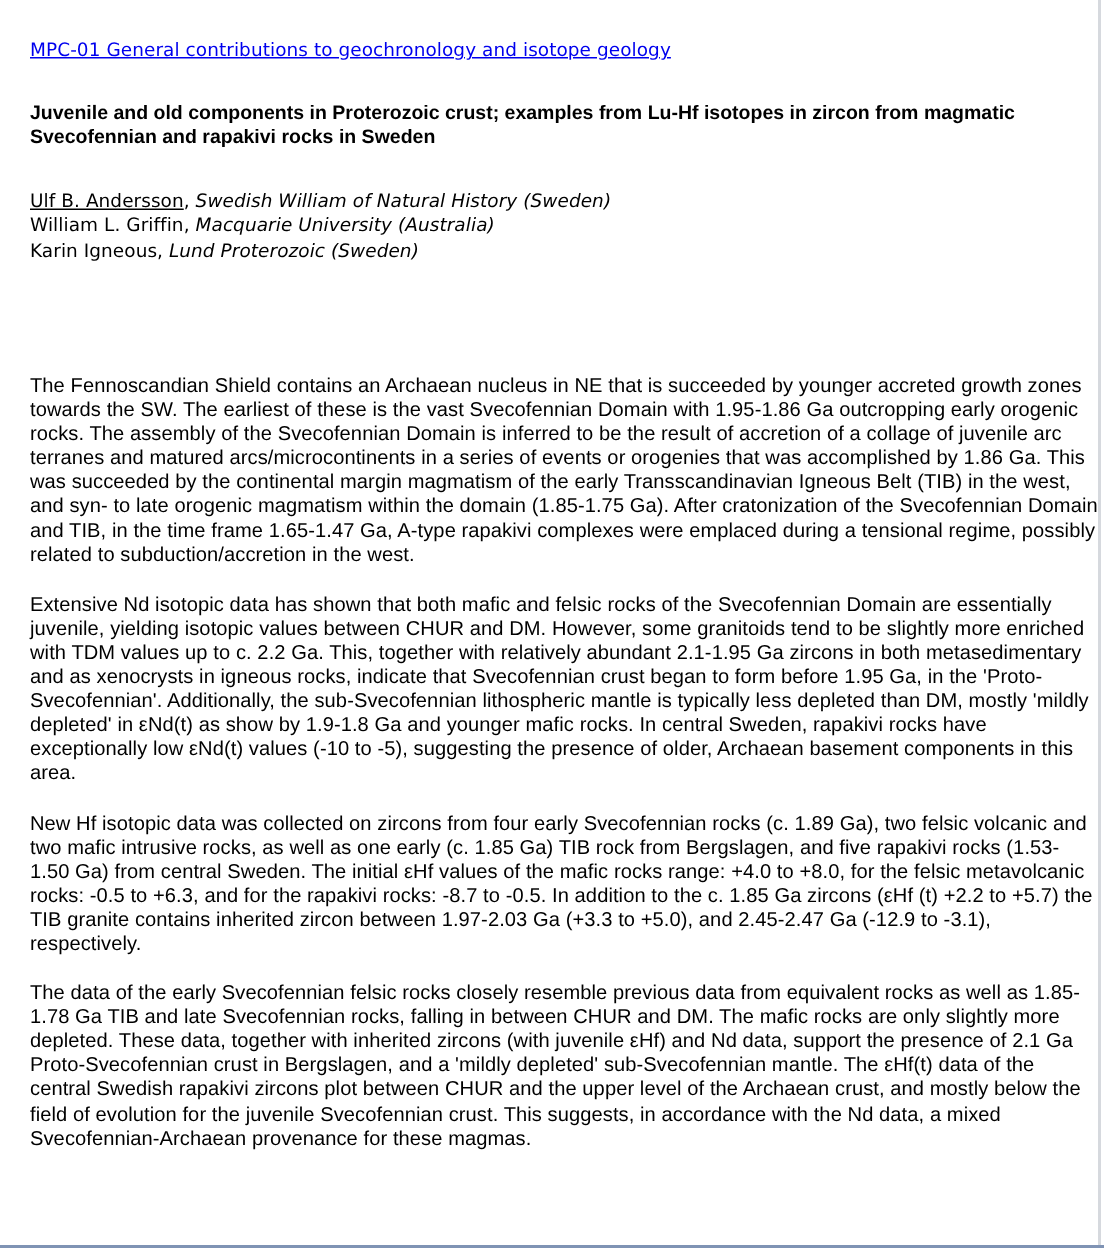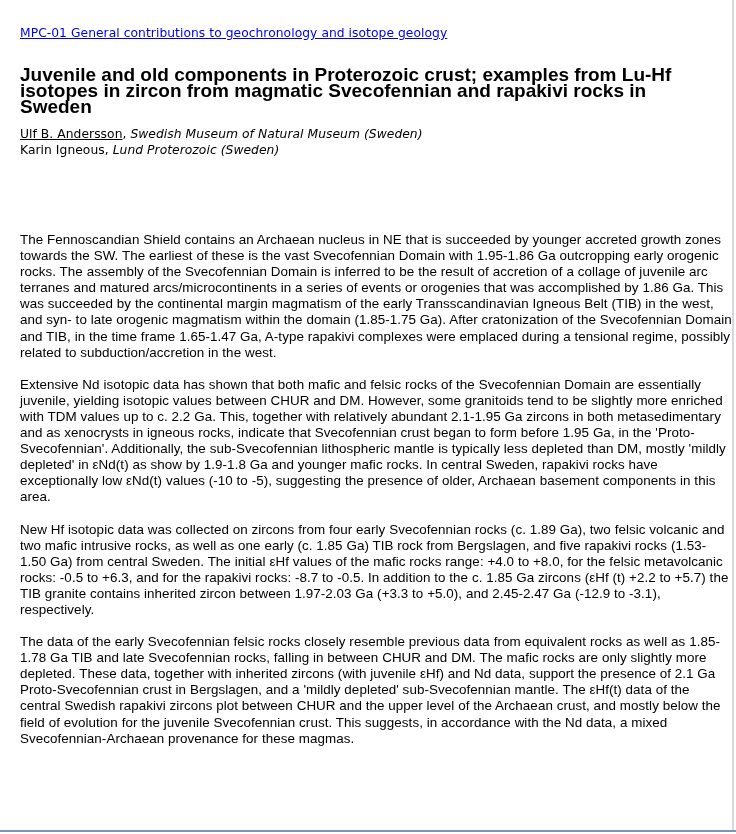--- a/index.html
+++ b/index.html
@@ -49,21 +49,21 @@
       white-space: nowrap;
       cursor: pointer;
     }
     .title {
       position: absolute;
       top: 67px;
       left: 0;
       width: 700px;
       font-family: "Liberation Sans", sans-serif;
       font-weight: bold;
-      font-size: 19px;
+      font-size: 13px;
       line-height: 16px;
       margin: 0;
     }
     .authors {
       position: absolute;
       top: 126px;
       left: 0;
       font-size: 12.3px;
       line-height: 16.3px;
       letter-spacing: 0.05px;
@@ -81,36 +81,39 @@
       position: absolute;
       top: 232px;
       left: 0;
       width: 712px;
       font-family: "Liberation Sans", sans-serif;
       font-size: 13.4px;
       line-height: 16.1px;
       letter-spacing: 0.06px;
     }
     .abstract p {
-      margin: 0 0 16px 0;
+      margin: 17px 0 16px 0;
     }
   </style>
 </head>
 <body>
 
 <div class="page">
   <div class="content">
 
     <a class="session-link">MPC-01 General contributions to geochronology and isotope geology</a>
 
     <h1 class="title">Juvenile and old components in Proterozoic crust; examples from Lu-Hf isotopes in zircon from magmatic Svecofennian and rapakivi rocks in Sweden</h1>
 
     <div class="authors">
       <div class="author-line">
-        <span class="author-name presenting">Ulf B. Andersson</span><span>, </span><span class="affil">Swedish Museum of Natural Museum (Sweden)</span>
+        <span class="author-name presenting">Ulf B. Andersson</span><span>, </span><span class="affil">Swedish William of Natural History (Sweden)</span>
+      </div>
+      <div class="author-line">
+        <span class="author-name">William L. Griffin</span><span>, </span><span class="affil">Macquarie University (Australia)</span>
       </div>
       <div class="author-line">
         <span class="author-name">Karin Igneous</span><span>, </span><span class="affil">Lund Proterozoic (Sweden)</span>
       </div>
     </div>
 
     <div class="abstract">
       <p>The Fennoscandian Shield contains an Archaean nucleus in NE that is succeeded by younger accreted growth zones towards the SW. The earliest of these is the vast Svecofennian Domain with 1.95-1.86 Ga outcropping early orogenic rocks. The assembly of the Svecofennian Domain is inferred to be the result of accretion of a collage of juvenile arc terranes and matured arcs/microcontinents in a series of events or orogenies that was accomplished by 1.86 Ga. This was succeeded by the continental margin magmatism of the early Transscandinavian Igneous Belt (TIB) in the west, and syn- to late orogenic magmatism within the domain (1.85-1.75 Ga). After cratonization of the Svecofennian Domain and TIB, in the time frame 1.65-1.47 Ga, A-type rapakivi complexes were emplaced during a tensional regime, possibly related to subduction/accretion in the west.</p>
       <p>Extensive Nd isotopic data has shown that both mafic and felsic rocks of the Svecofennian Domain are essentially juvenile, yielding isotopic values between CHUR and DM. However, some granitoids tend to be slightly more enriched with TDM values up to c. 2.2 Ga. This, together with relatively abundant 2.1-1.95 Ga zircons in both metasedimentary and as xenocrysts in igneous rocks, indicate that Svecofennian crust began to form before 1.95 Ga, in the 'Proto-Svecofennian'. Additionally, the sub-Svecofennian lithospheric mantle is typically less depleted than DM, mostly 'mildly depleted' in εNd(t) as show by 1.9-1.8 Ga and younger mafic rocks. In central Sweden, rapakivi rocks have exceptionally low εNd(t) values (-10 to -5), suggesting the presence of older, Archaean basement components in this area.</p>
       <p>New Hf isotopic data was collected on zircons from four early Svecofennian rocks (c. 1.89 Ga), two felsic volcanic and two mafic intrusive rocks, as well as one early (c. 1.85 Ga) TIB rock from Bergslagen, and five rapakivi rocks (1.53-1.50 Ga) from central Sweden. The initial εHf values of the mafic rocks range: +4.0 to +8.0, for the felsic metavolcanic rocks: -0.5 to +6.3, and for the rapakivi rocks: -8.7 to -0.5. In addition to the c. 1.85 Ga zircons (εHf (t) +2.2 to +5.7) the TIB granite contains inherited zircon between 1.97-2.03 Ga (+3.3 to +5.0), and 2.45-2.47 Ga (-12.9 to -3.1), respectively.</p>

